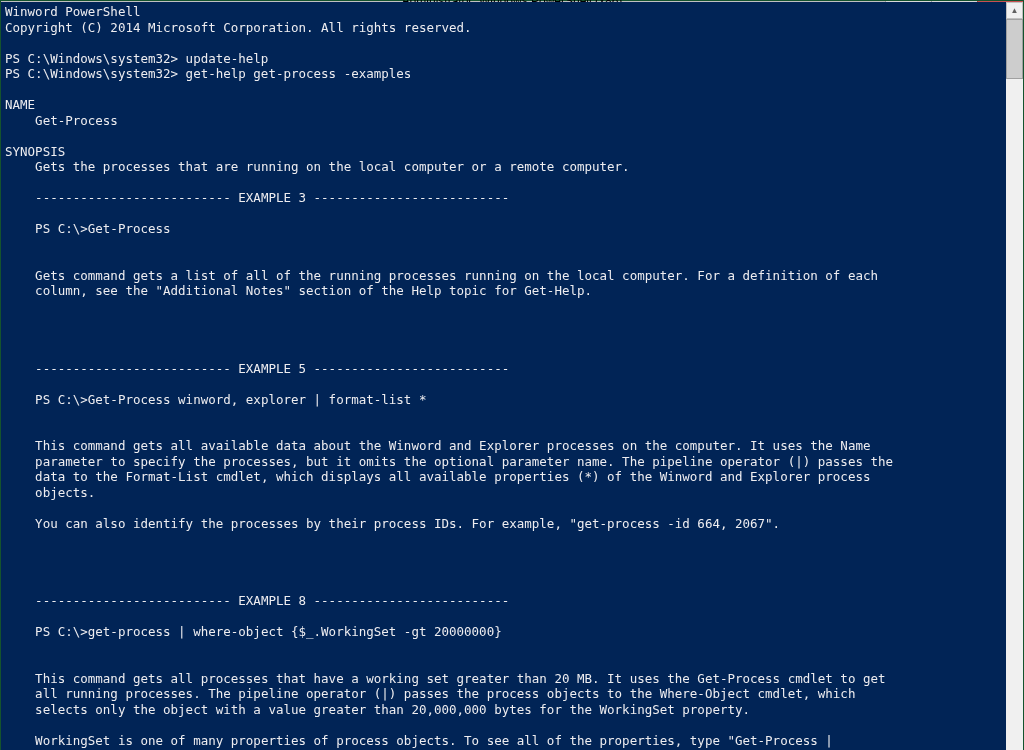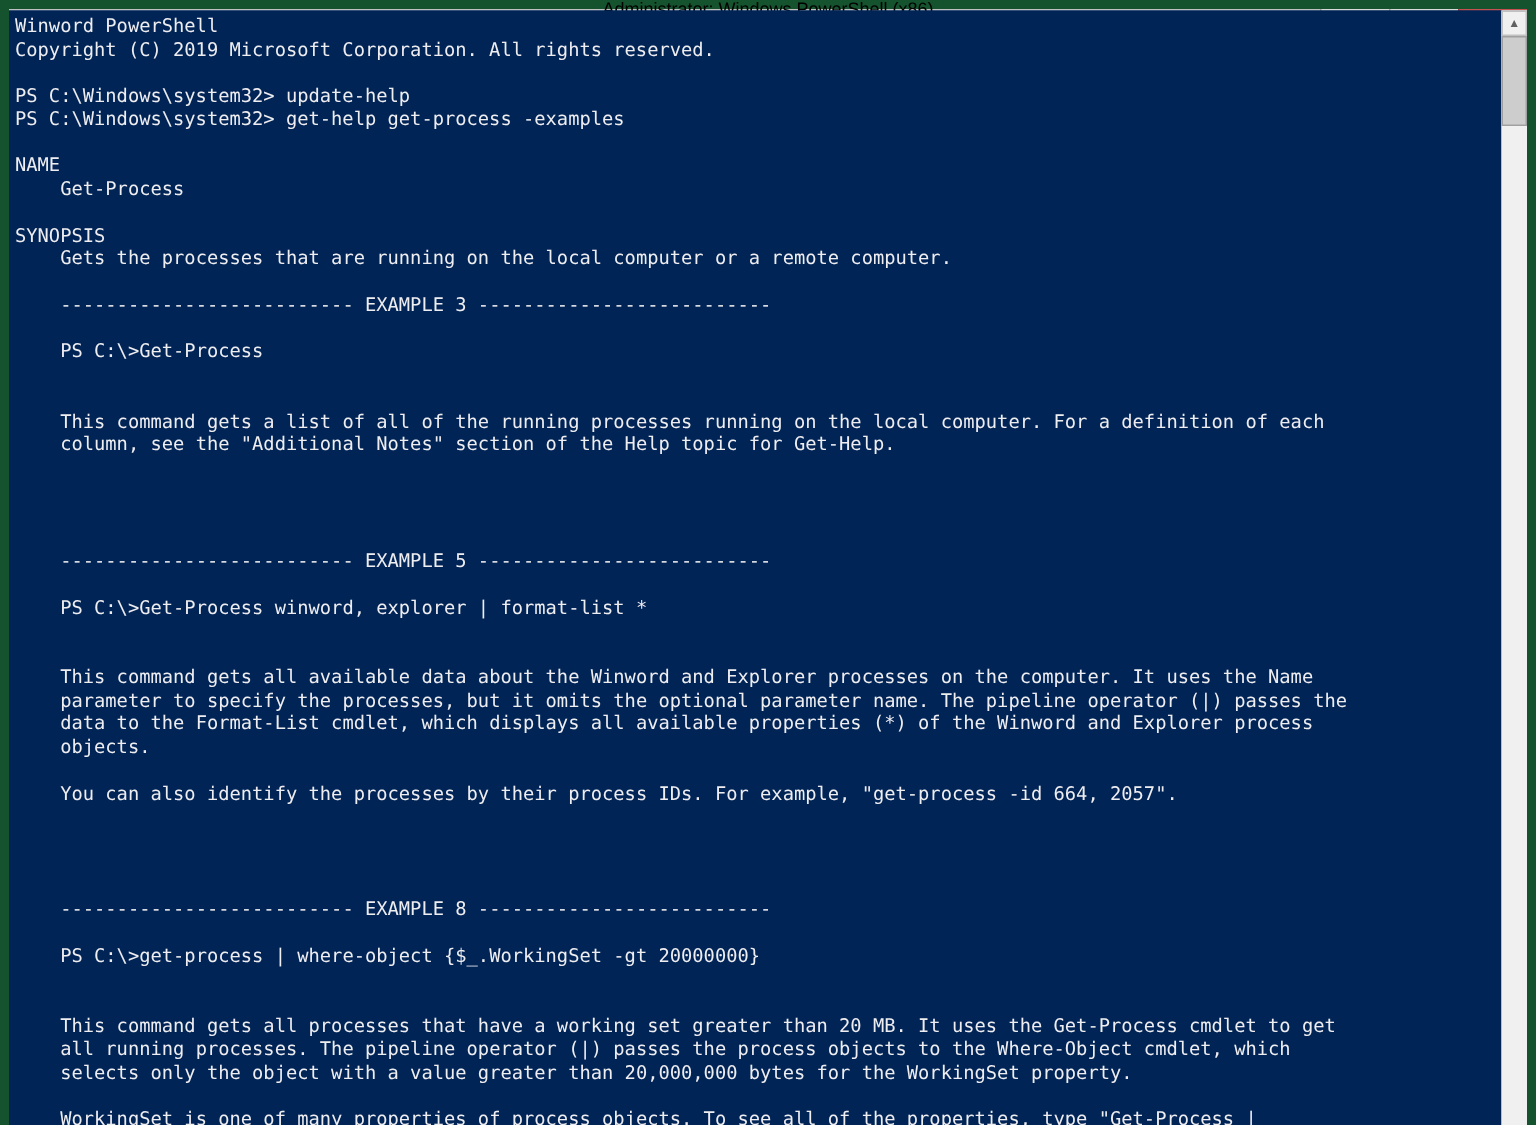--- a/index.html
+++ b/index.html
@@ -10,21 +10,21 @@
     font-family: "Segoe UI", Tahoma, sans-serif;
     overflow: hidden;
   }
   .window {
     position: absolute;
     left: 0;
     top: 0;
     width: 1024px;
     height: 750px;
     background: #fff;
-    border: 6px solid #14532d;
+    border: 1px solid #14532d;
     display: flex;
     flex-direction: column;
   }
   .titlebar {
     height: 30px;
     background: linear-gradient(to bottom, #ffffff, #e8e8e8);
     border-bottom: 1px solid #c0c0c0;
     display: flex;
     align-items: center;
     position: relative;
@@ -133,53 +133,53 @@
       </div>
       <div class="win-btn close">
         <svg width="10" height="10" viewBox="0 0 10 10">
             <path d="M1 1 L9 9 M9 1 L1 9" stroke="#fff" stroke-width="1.5"></path>
           </svg>
       </div>
     </div>
   </div>
   <div class="console-wrap">
     <div class="console"><span>Winword PowerShell</span>
-<span>Copyright (C) 2019 Microsoft Corporation. All rights reserved.</span>
+<span>Copyright (C) 2014 Microsoft Corporation. All rights reserved.</span>
 
 <span>PS C:\Windows\system32&gt; update-help</span>
 <span>PS C:\Windows\system32&gt; get-help get-process -examples</span>
 
 <span>NAME</span>
 <span>    Get-Process</span>
 
 <span>SYNOPSIS</span>
 <span>    Gets the processes that are running on the local computer or a remote computer.</span>
 
 <span>    -------------------------- EXAMPLE 3 --------------------------</span>
 
 <span>    PS C:\&gt;Get-Process</span>
 
 
-<span>    This command gets a list of all of the running processes running on the local computer. For a definition of each
+<span>    Gets command gets a list of all of the running processes running on the local computer. For a definition of each
     column, see the "Additional Notes" section of the Help topic for Get-Help.</span>
 
 
 
 
 <span>    -------------------------- EXAMPLE 5 --------------------------</span>
 
 <span>    PS C:\&gt;Get-Process winword, explorer | format-list *</span>
 
 
 <span>    This command gets all available data about the Winword and Explorer processes on the computer. It uses the Name
     parameter to specify the processes, but it omits the optional parameter name. The pipeline operator (|) passes the
     data to the Format-List cmdlet, which displays all available properties (*) of the Winword and Explorer process
     objects.</span>
 
-<span>    You can also identify the processes by their process IDs. For example, "get-process -id 664, 2057".</span>
+<span>    You can also identify the processes by their process IDs. For example, "get-process -id 664, 2067".</span>
 
 
 
 
 <span>    -------------------------- EXAMPLE 8 --------------------------</span>
 
 <span>    PS C:\&gt;get-process | where-object {$_.WorkingSet -gt 20000000}</span>
 
 
 <span>    This command gets all processes that have a working set greater than 20 MB. It uses the Get-Process cmdlet to get

